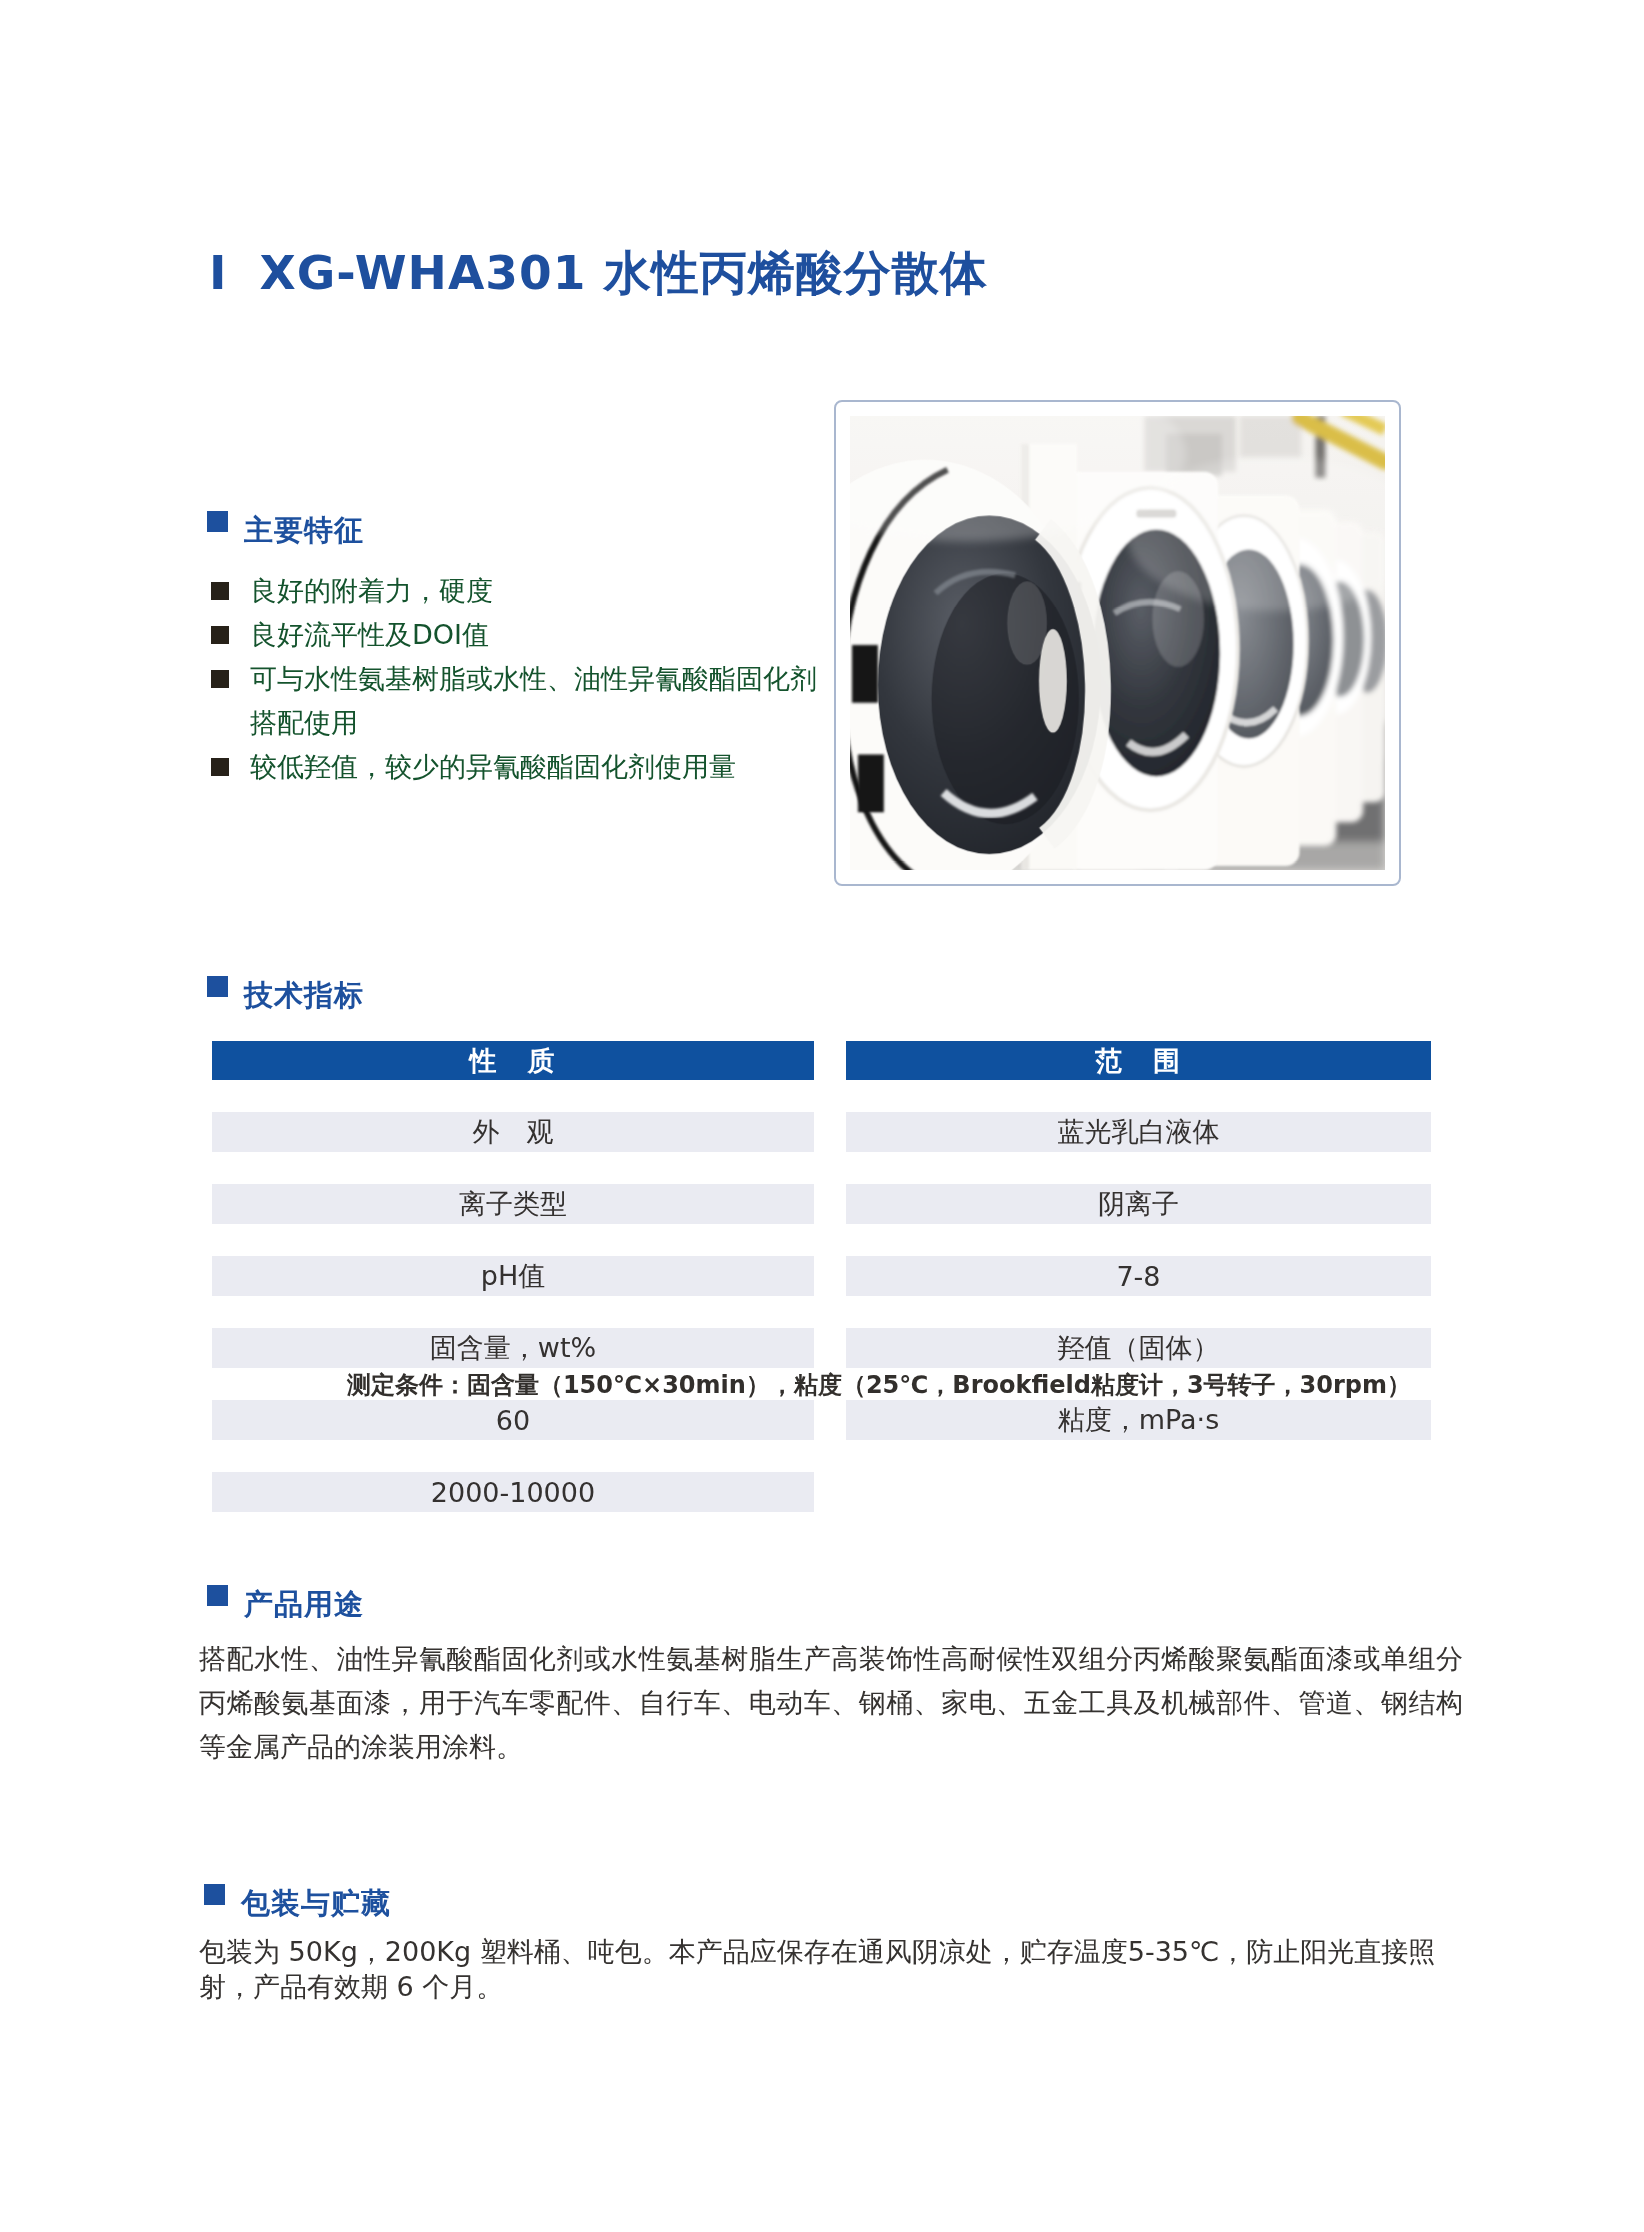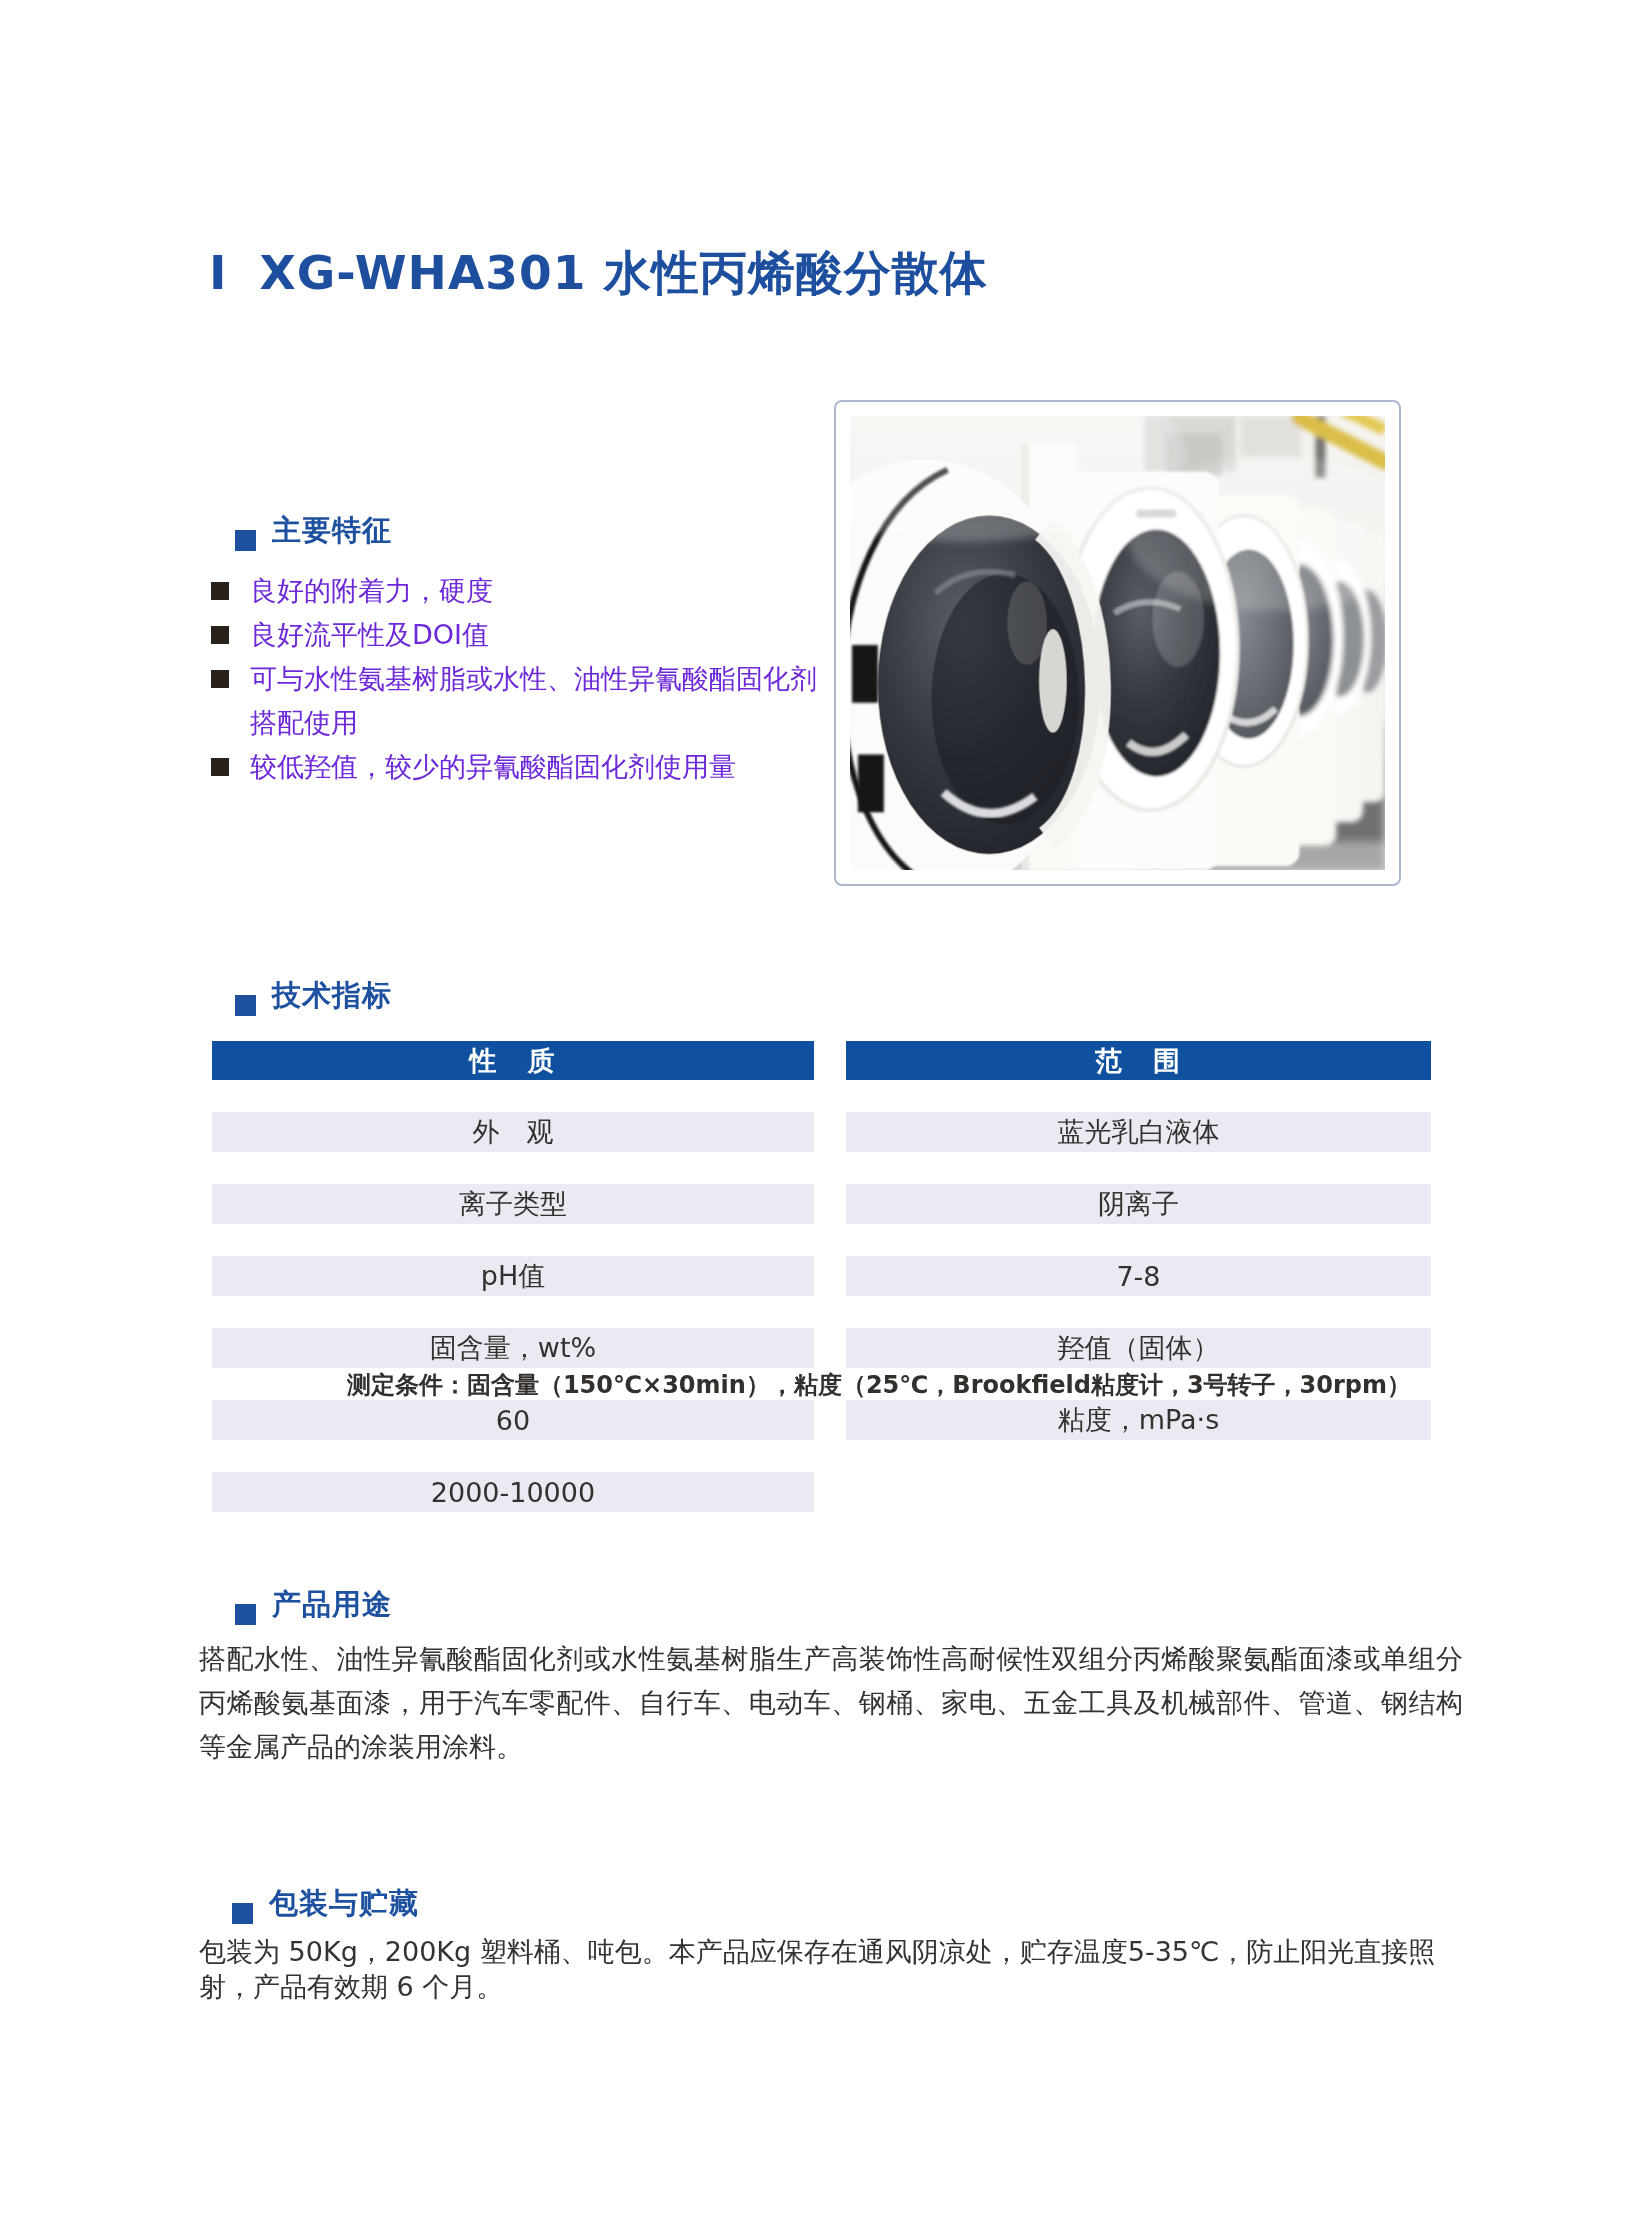--- a/index.html
+++ b/index.html
@@ -6,30 +6,30 @@
   .page{
     position:relative;width:1645px;height:2233px;background:#ffffff;
     font-family:"DejaVu Sans",sans-serif;overflow:hidden;
   }
   
   .doc-title{
     position:absolute;left:209px;top:213px;display:flex;align-items:flex-start;gap:32px;
     color:#1e4f9e;font-weight:bold;font-size:47px;line-height:58px;letter-spacing:1px;white-space:nowrap;
   }
   
-  .sec-head{position:absolute;display:flex;align-items:flex-end;gap:16px;margin-left:28px;}
+  .sec-head{position:absolute;display:flex;align-items:flex-start;gap:16px;}
   .sec-head .sq{width:21px;height:21px;background:#1d509e;flex:none;}
   .sec-head .txt{font-size:29px;font-weight:bold;color:#1d509e;letter-spacing:1px;white-space:nowrap;}
   #features-head{left:207px;top:511px;}
   #specs-head{left:207px;top:976px;}
   #usage-head{left:207px;top:1585px;}
   #packaging-head{left:204px;top:1884px;}
   
   .features{position:absolute;left:211px;top:569px;width:619px;list-style:none;margin:0;padding:0;}
-  .features li{display:flex;gap:21px;font-size:27px;line-height:44px;color:#6d28d9;}
+  .features li{display:flex;gap:21px;font-size:27px;line-height:44px;color:#14532d;}
   .features .bsq{width:18px;height:18px;background:#272119;flex:none;margin-top:13px;}
   
   .photo-frame{
     position:absolute;left:834px;top:400px;width:567px;height:486px;
     border:2px solid #a9b7cf;border-radius:8px;background:#ffffff;padding:14px;box-sizing:border-box;
   }
   .photo-frame svg{display:block;width:535px;height:454px;}
   
   .spec-table{
     position:absolute;left:212px;top:1041px;width:1199px;

